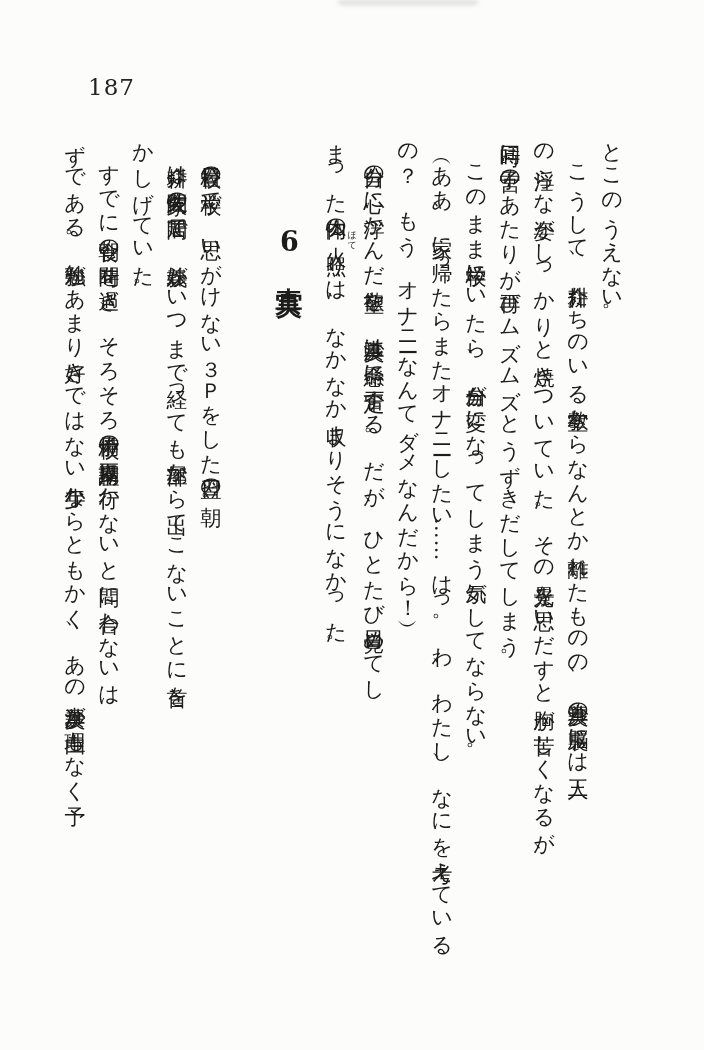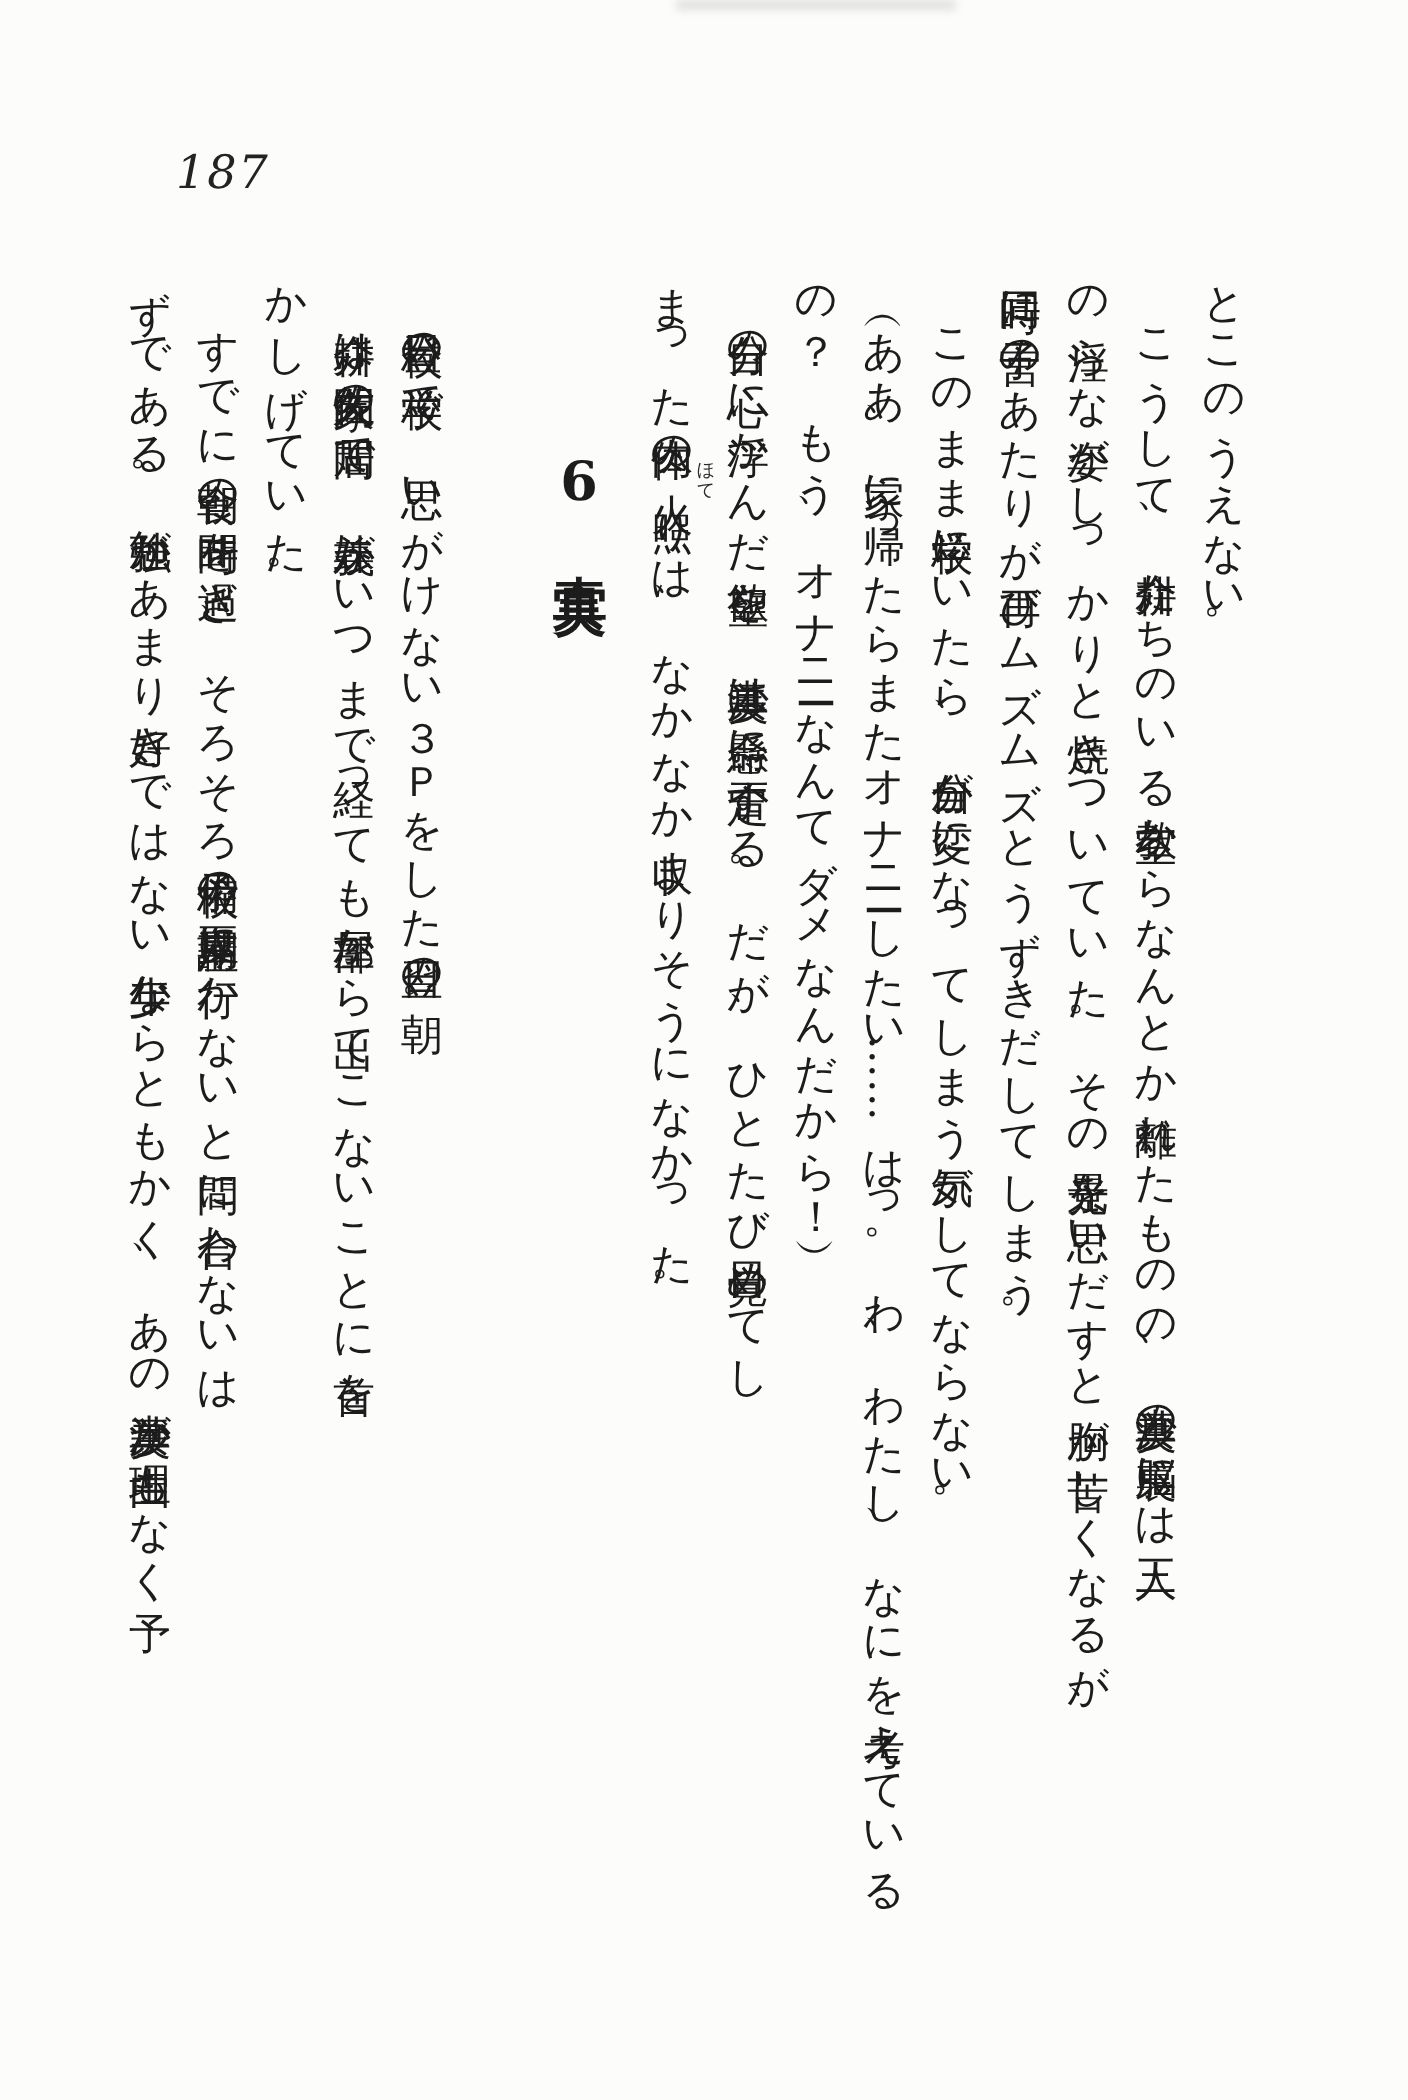--- a/index.html
+++ b/index.html
@@ -26,21 +26,20 @@
     background: #8a8a8a;
     opacity: 0.25;
     filter: blur(2px);
     border-radius: 2px;
   }
   .page-number {
     position: absolute;
     top: 74px;
     left: 88px;
     font-size: 23px;
-    font-style: italic;
     letter-spacing: 1px;
     color: #232323;
   }
   .text-block {
     position: absolute;
     top: 129px;
     left: 62px;
     width: 567px;
     height: 824px;
     writing-mode: vertical-rl;

